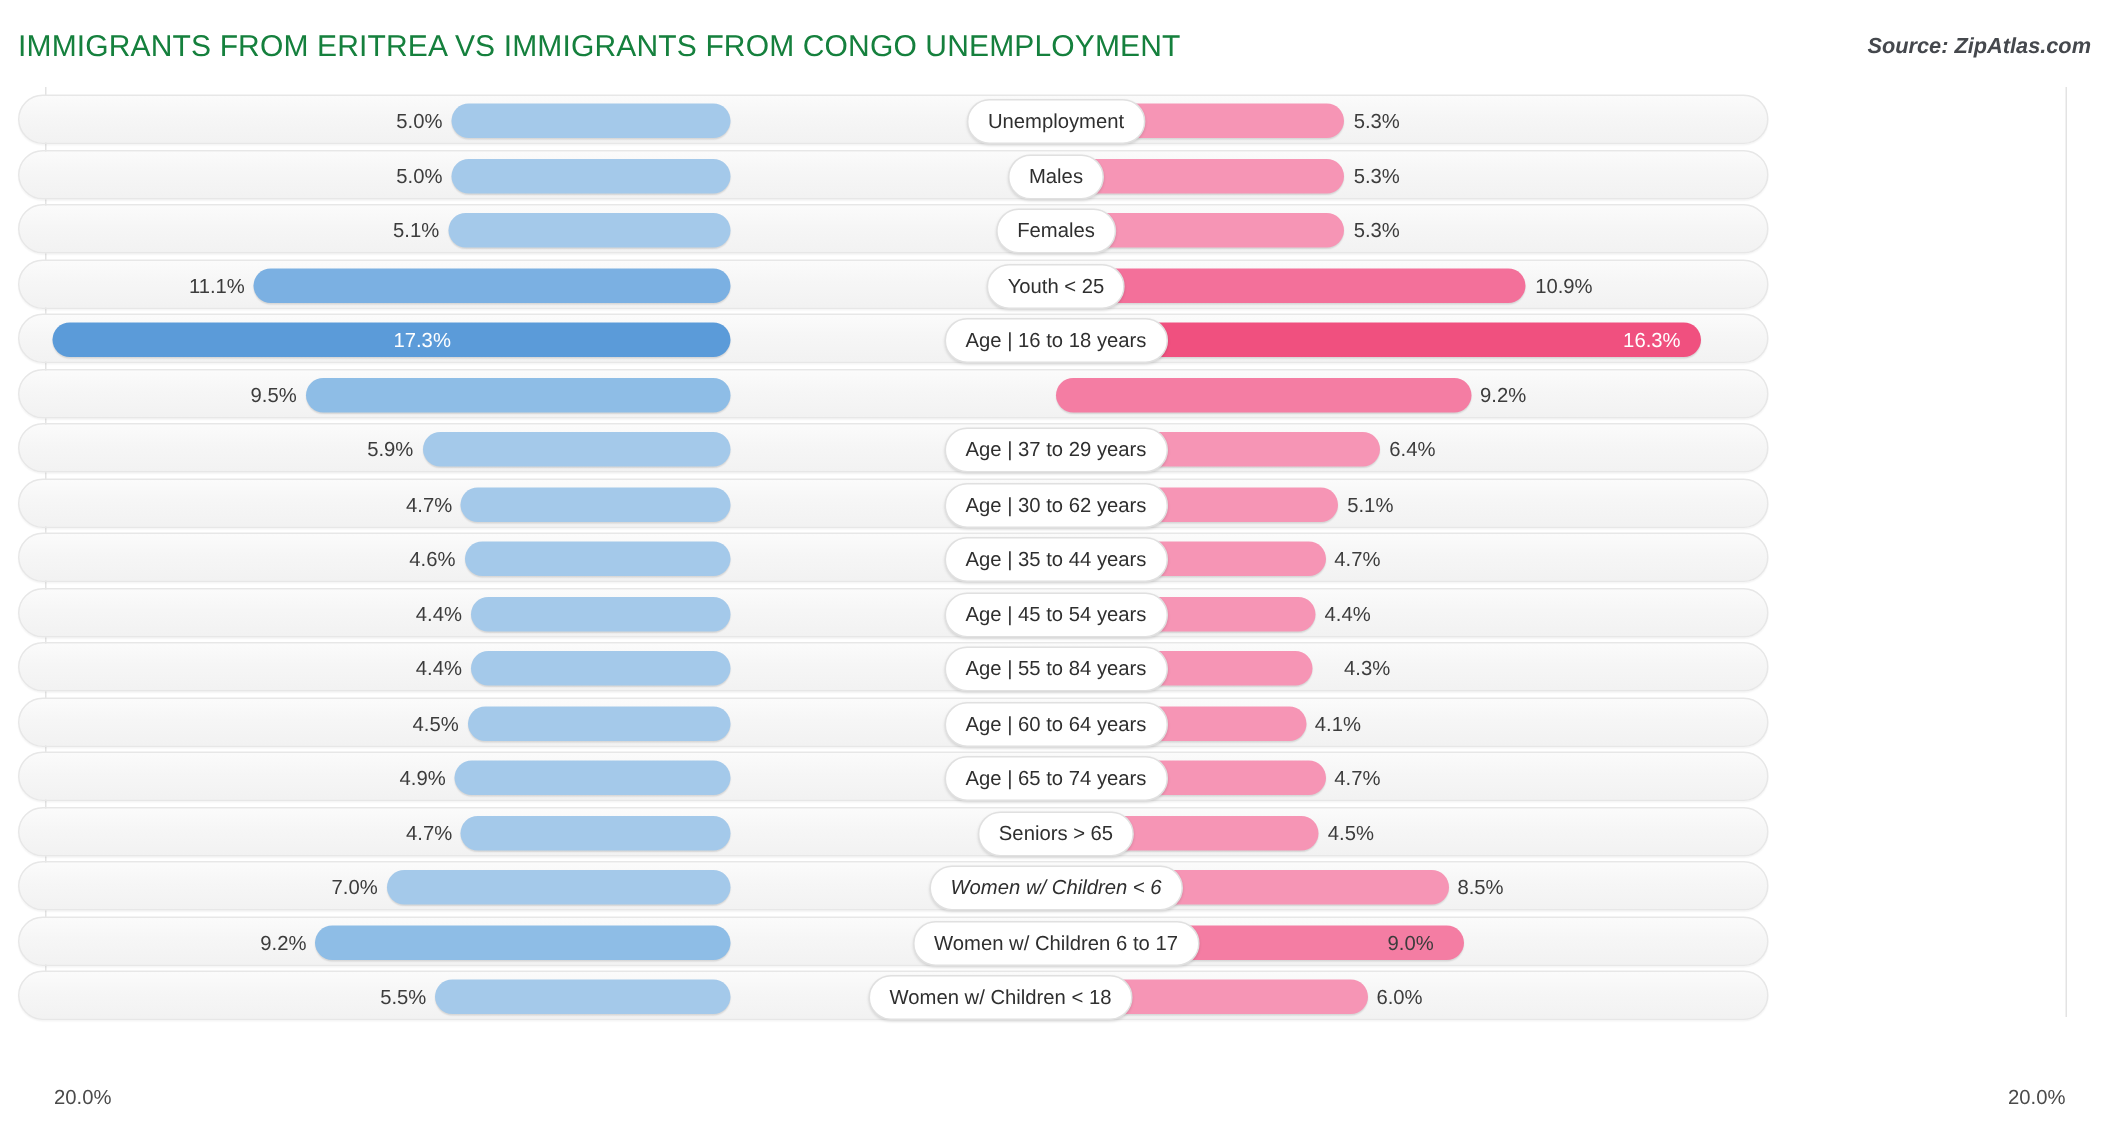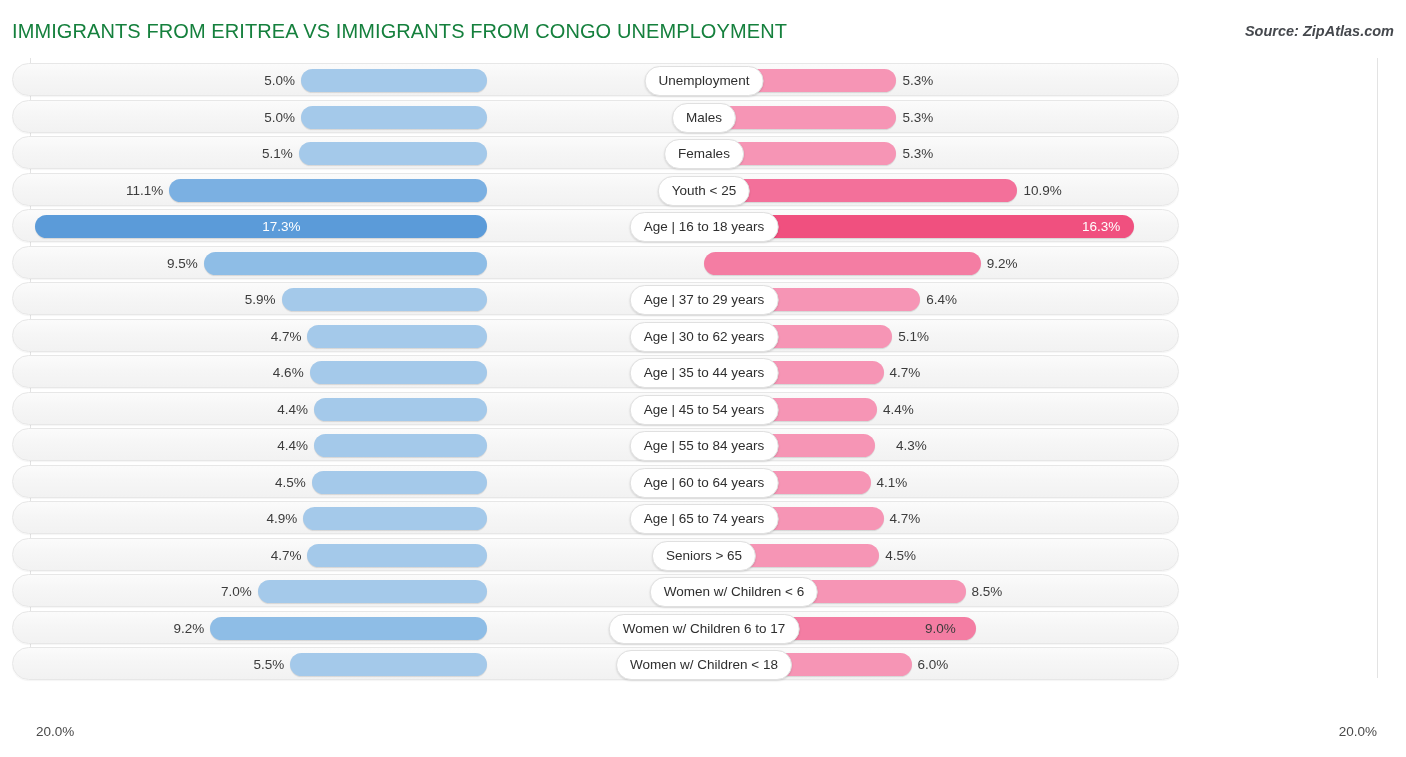--- a/index.html
+++ b/index.html
@@ -231,39 +231,39 @@
           <div class="vlabel r" style="left: 872.2px;">4.5%</div>
           <div class="pill" style="left: 691px;">Seniors &gt; 65</div>
         </div>
       </div>
       <div class="row">
         <div class="barwrap">
           <div class="bar left" style="right: 691px; width: 229.2px;"></div>
           <div class="bar right" style="left: 691px; width: 261.6px;"></div>
           <div class="vlabel l" style="right: 926.2px;">7.0%</div>
           <div class="vlabel r" style="left: 958.6px;">8.5%</div>
-          <div class="pill" style="left: 721px;">Women w/ Children &lt; 6</div>
+          <div class="pill" style="left: 691px; font-style: italic;">Women w/ Children &lt; 6</div>
         </div>
       </div>
       <div class="row mid">
         <div class="barwrap">
           <div class="bar left" style="right: 691px; width: 276.72px;"></div>
           <div class="bar right" style="left: 691px; width: 272.4px;"></div>
           <div class="vlabel l" style="right: 973.72px;">9.2%</div>
           <div class="vlabel r" style="left: 912px;">9.0%</div>
           <div class="pill" style="left: 691px;">Women w/ Children 6 to 17</div>
         </div>
       </div>
       <div class="row">
         <div class="barwrap">
           <div class="bar left" style="right: 691px; width: 196.8px;"></div>
           <div class="bar right" style="left: 691px; width: 207.6px;"></div>
           <div class="vlabel l" style="right: 893.8px;">5.5%</div>
           <div class="vlabel r" style="left: 904.6px;">6.0%</div>
-          <div class="pill" style="left: 691px;">Women w/ Children &lt; 18</div>
+          <div class="pill" style="left: 654px;">Women w/ Children &lt; 18</div>
         </div>
       </div>
     </div>
 </div>
 
 <div class="footer">
   <div class="axis-left">20.0%</div>
   <div class="axis-right">20.0%</div>
 </div>
 

